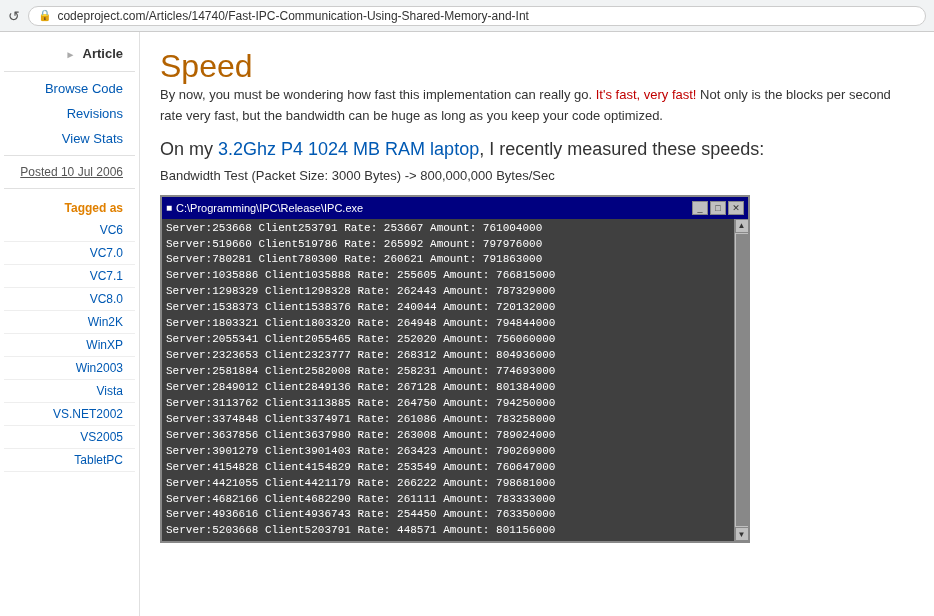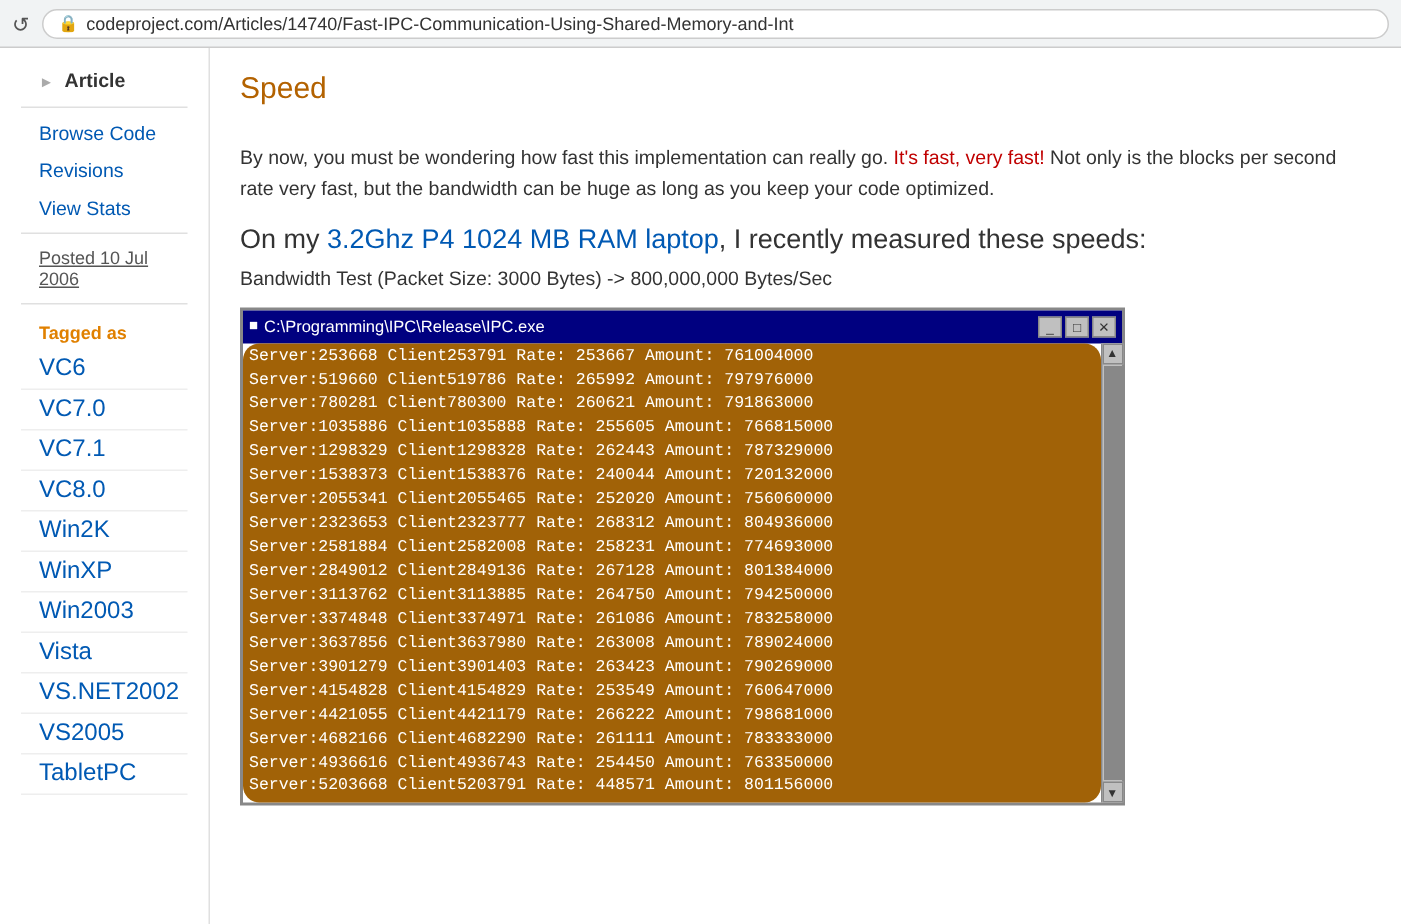--- a/index.html
+++ b/index.html
@@ -13,40 +13,40 @@
     .address-bar {
       display: flex; align-items: center; background: #fff; border: 1px solid #ccc;
       border-radius: 12px; padding: 2px 10px; flex: 1; font-size: 12px; color: #333;
     }
     .lock-icon { margin-right: 5px; color: #555; font-size: 11px; }
 
     .page-layout { display: flex; height: calc(616px - 32px); overflow: hidden; }
 
     .sidebar {
       width: 140px; min-width: 140px; border-right: 1px solid #e0e0e0;
-      padding: 8px 14px; overflow-y: auto; background: #fff;
+      padding: 8px 4px; overflow-y: auto; background: #fff; text-align: right;
     }
     .sidebar-section { font-weight: bold; padding: 6px 12px; font-size: 13px; color: #333; }
     .sidebar-arrow { display: inline-block; margin-right: 4px; color: #aaa; font-size: 10px; }
     .sidebar-link {
       display: block; padding: 5px 12px; color: #0059b3; font-size: 13px;
       text-decoration: none; cursor: pointer;
     }
     .sidebar-divider { border: none; border-top: 1px solid #e0e0e0; margin: 4px 0; }
     .posted-text { padding: 5px 12px; font-size: 12px; color: #555; text-decoration: underline; }
 
     .tagged-section { padding: 8px 12px 4px; font-weight: bold; font-size: 12px; color: #e08000; }
     .tag-link {
-      display: block; padding: 4px 12px; color: #0059b3; font-size: 16px;
+      display: block; padding: 4px 12px; color: #0059b3; font-size: 12px;
       text-decoration: none; border-bottom: 1px solid #eee; cursor: pointer;
     }
 
     .main-content { flex: 1; padding: 16px 20px; overflow-y: auto; }
 
-    .page-title { font-size: 20px; color: #b36200; font-weight: normal; margin-bottom: 24px; }
+    .page-title { font-size: 32px; color: #b36200; font-weight: normal; margin-bottom: 0; }
 
     .intro-text { font-size: 13px; line-height: 1.6; margin-bottom: 12px; color: #333; }
     .intro-text .highlight { color: #c00000; }
 
     .measure-text { font-size: 18px; margin-bottom: 8px; color: #333; }
 
     .bandwidth-text { font-size: 13px; margin-bottom: 12px; color: #333; }
 
     .terminal-wrapper {
       border: 2px solid #888; display: inline-block; width: 590px;
@@ -56,22 +56,22 @@
       justify-content: space-between; padding: 2px 4px; height: 22px;
     }
     .terminal-title { color: #fff; font-size: 11px; display: flex; align-items: center; gap: 4px; }
     .terminal-icon { font-size: 10px; }
     .terminal-controls { display: flex; gap: 2px; }
     .terminal-btn {
       background: #c0c0c0; border: 1px solid #888; width: 16px; height: 14px;
       display: flex; align-items: center; justify-content: center; font-size: 9px; cursor: pointer;
     }
     .terminal-body {
-      background: #a16207; color: #fff; font-family: 'Courier New', monospace; font-size: 11px;
-      padding: 2px 4px; line-height: 1.45; overflow: hidden; border-radius: 11px;
+      background: #404040; color: #fff; font-family: 'Courier New', monospace; font-size: 11px;
+      padding: 2px 4px; line-height: 1.45; overflow: hidden;
     }
     .terminal-scrollbar {
       display: flex; position: relative;
     }
     .terminal-text { flex: 1; }
     .scroll-track {
       width: 14px; background: #c0c0c0; border-left: 1px solid #888;
       display: flex; flex-direction: column; align-items: center;
     }
     .scroll-up, .scroll-down {
@@ -150,20 +150,21 @@
         </div>
       </div>
       <div class="terminal-scrollbar">
         <div class="terminal-body terminal-text" id="terminal-lines">
         <div>Server:253668    Client253791    Rate: 253667    Amount: 761004000</div>
             <div>Server:519660    Client519786    Rate: 265992    Amount: 797976000</div>
             <div>Server:780281    Client780300    Rate: 260621    Amount: 791863000</div>
             <div>Server:1035886   Client1035888   Rate: 255605    Amount: 766815000</div>
             <div>Server:1298329   Client1298328   Rate: 262443    Amount: 787329000</div>
             <div>Server:1538373   Client1538376   Rate: 240044    Amount: 720132000</div>
+            <div>Server:1803321   Client1803320   Rate: 264948    Amount: 794844000</div>
             <div>Server:2055341   Client2055465   Rate: 252020    Amount: 756060000</div>
             <div>Server:2323653   Client2323777   Rate: 268312    Amount: 804936000</div>
             <div>Server:2581884   Client2582008   Rate: 258231    Amount: 774693000</div>
             <div>Server:2849012   Client2849136   Rate: 267128    Amount: 801384000</div>
             <div>Server:3113762   Client3113885   Rate: 264750    Amount: 794250000</div>
             <div>Server:3374848   Client3374971   Rate: 261086    Amount: 783258000</div>
             <div>Server:3637856   Client3637980   Rate: 263008    Amount: 789024000</div>
             <div>Server:3901279   Client3901403   Rate: 263423    Amount: 790269000</div>
             <div>Server:4154828   Client4154829   Rate: 253549    Amount: 760647000</div>
             <div>Server:4421055   Client4421179   Rate: 266222    Amount: 798681000</div>

